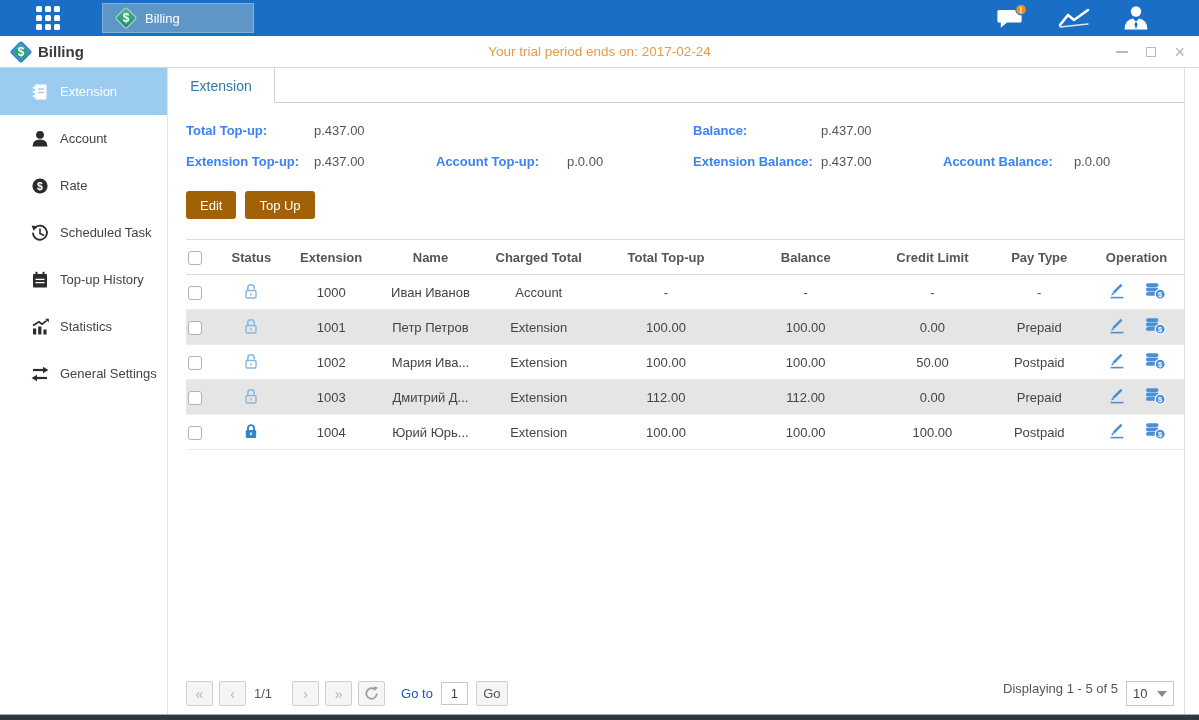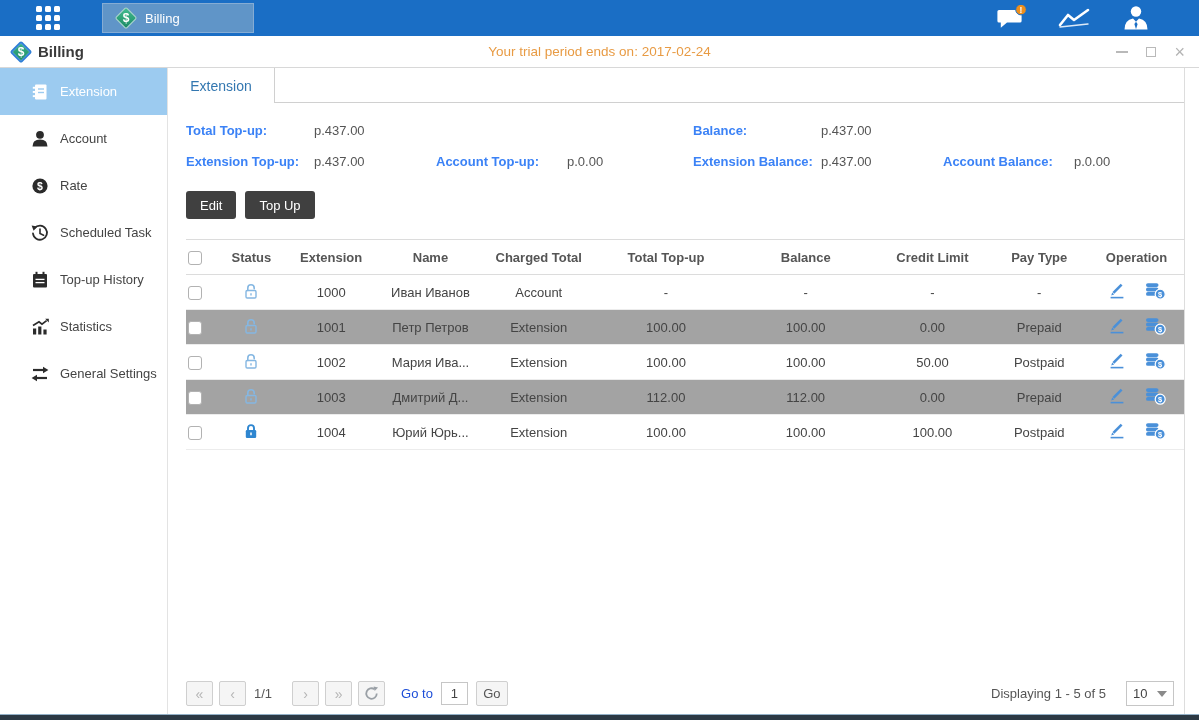--- a/index.html
+++ b/index.html
@@ -43,40 +43,40 @@
   .tabstrip { height:35px; flex:0 0 35px; border-bottom:1px solid #d0d0d0; display:flex; }
   .tab { height:35px; width:107px; background:#fff; border-right:1px solid #d0d0d0; margin-bottom:-1px; display:flex; align-items:center; justify-content:center; color:#3377b0; font-size:14px; cursor:pointer; }
 
   .summary { margin:12px 0 0 18px; display:grid; grid-template-columns:1fr 1fr; column-gap:16px; font-size:13px; }
   .sum-row { display:flex; align-items:center; height:31px; }
   .sum-label { font-weight:bold; color:#3b82f6; }
   .sum-val { color:#555; }
   .w128 { width:128px; } .w120 { width:122px; } .w130 { width:131px; }
 
   .actions { margin:14px 0 0 18px; display:flex; gap:9px; }
-  .btn { background:#404040; color:#fff; border:none; border-radius:3px; font-size:13px; padding:0 14px; height:28px; cursor:pointer; font-family:inherit; }
+  .btn { background:#a16207; color:#fff; border:none; border-radius:3px; font-size:13px; padding:0 14px; height:28px; cursor:pointer; font-family:inherit; }
 
   .tablewrap { margin:20px 0 0 18px; }
   table { width:100%; border-collapse:collapse; table-layout:fixed; font-size:13px; }
   thead th { font-weight:bold; color:#555; height:35px; border-top:1px solid #dcdcdc; border-bottom:1px solid #dcdcdc; text-align:center; white-space:nowrap; overflow:hidden; }
   th.col-check, td.col-check { text-align:left; padding-left:2px; }
   tbody td { height:35px; border-bottom:1px solid #ececec; text-align:center; color:#444; white-space:nowrap; overflow:hidden; }
-  tbody tr.alt { background:#a3a3a3; }
+  tbody tr.alt { background:#e5e5e5; }
   .checkbox { display:inline-block; width:14px; height:14px; border:1px solid #b2b2b2; border-radius:3px; background:#fff; cursor:pointer; vertical-align:middle; }
   .lock { display:inline-block; vertical-align:middle; cursor:pointer; }
   .op-icon { display:inline-block; margin:0 7px; cursor:pointer; vertical-align:middle; }
 
   .spacer { flex:1 1 auto; }
   .pagination { margin:0 10px 8px 18px; display:flex; align-items:center; }
   .pg-btn { width:27px; height:25px; background:#f5f5f5; border:1px solid #cfcfcf; border-radius:2px; display:inline-flex; align-items:center; justify-content:center; color:#b5b5b5; font-size:14px; cursor:pointer; margin-right:6px; }
   .pg-text { color:#555; font-size:13px; margin:0 20px 0 2px; }
   .goto-label { color:#1d4ed8; font-size:13px; margin:0 8px 0 10px; }
   .goto-input { width:27px; height:23px; border:1px solid #c6c6c6; text-align:center; font-size:13px; color:#444; font-family:inherit; margin-right:8px; }
   .pg-go { width:32px; height:25px; background:#f5f5f5; border:1px solid #cfcfcf; border-radius:2px; color:#555; font-size:13px; display:inline-flex; align-items:center; justify-content:center; cursor:pointer; }
-  .pg-right { margin-left:auto; display:flex; align-items:center; gap:20px; }
+  .pg-right { margin-left:auto; display:flex; gap:8px; }
   .displaying { color:#555; font-size:13px; }
   .page-size { width:48px; height:25px; border:1px solid #c6c6c6; background:#fff; display:flex; align-items:center; padding:0 6px; font-size:13px; color:#444; cursor:pointer; justify-content:space-between; }
   .tri-down { width:0; height:0; border-left:5px solid transparent; border-right:5px solid transparent; border-top:6px solid #8a8a8a; }
 
   .bottom-strip { height:6px; flex:0 0 6px; background:linear-gradient(#93b0c6 0 1px, #2c3944 1px 100%); }
 </style>
 </head>
 <body>
 
 <div class="screen">

